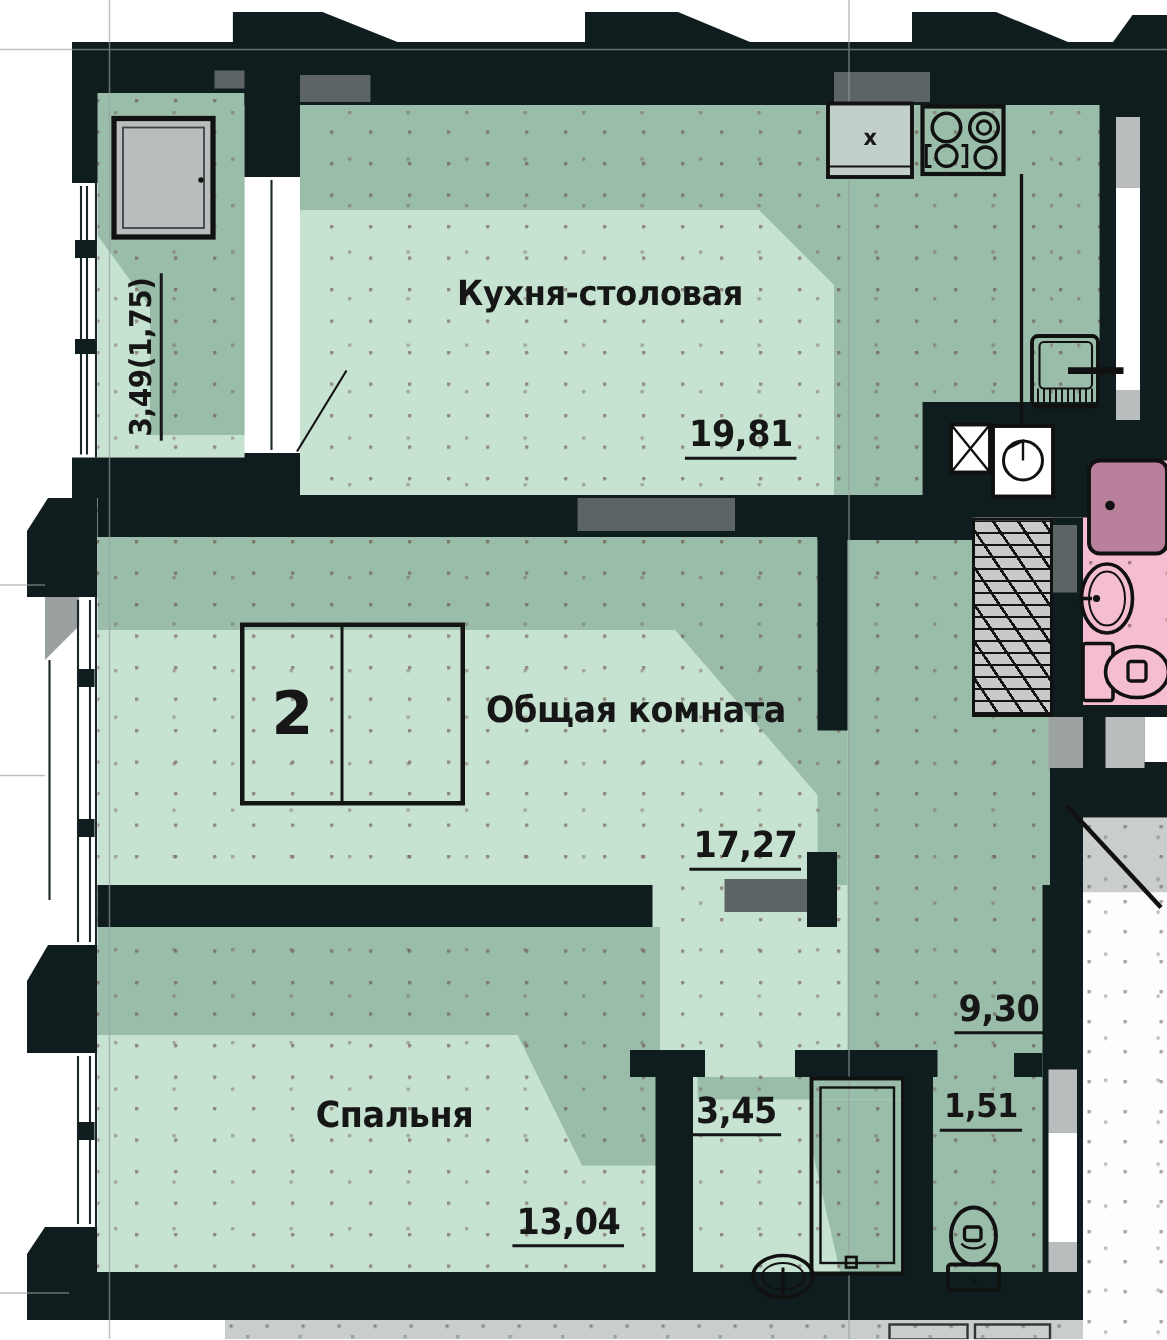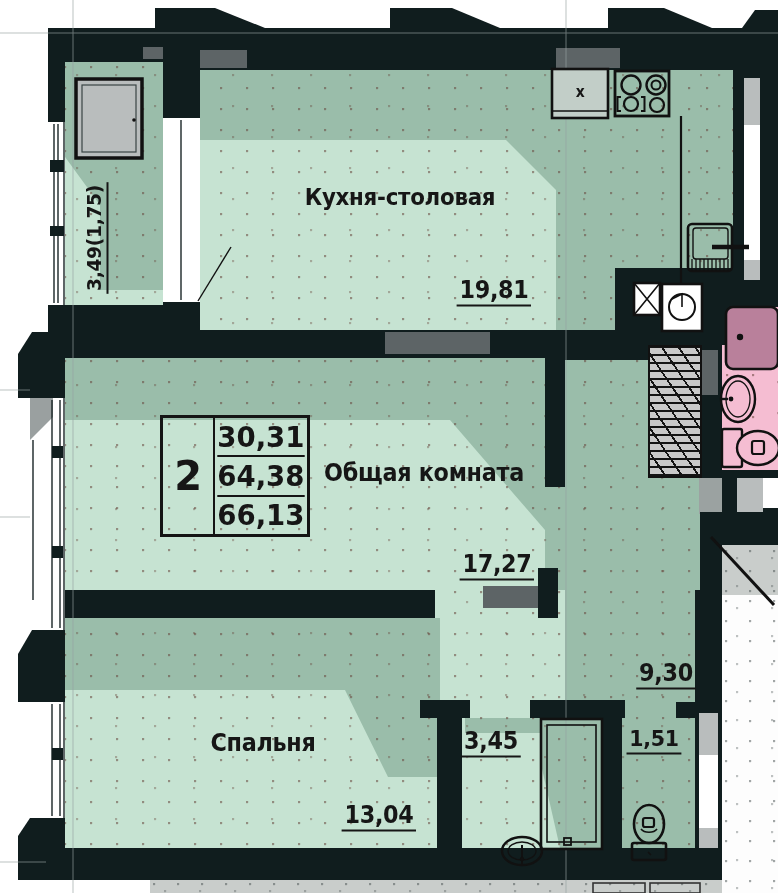--- a/index.html
+++ b/index.html
@@ -244,25 +244,20 @@
     <line x1="711" y1="537" x2="774" y2="605" stroke="#111" stroke-width="3"></line>
 
     <g stroke="#333" stroke-width="1.6" fill="none">
       <rect x="593" y="883" width="52" height="10"></rect>
       <rect x="650" y="883" width="50" height="10"></rect>
     </g>
   </svg>
 
   <div id="area-table">
     <div class="c1">2</div>
-    <div class="c2">
-      <div>30,31</div>
-      <div>64,38</div>
-      <div>66,13</div>
-    </div>
   </div>
 
   <div class="lbl" style="left:400px;top:197px;font-size:23px;">Кухня-столовая</div>
   <div class="lbl ul" style="left:494px;top:292px;font-size:24px;">19,81</div>
   <div class="lbl" style="left:424px;top:473px;font-size:24px;">Общая комната</div>
   <div class="lbl ul" style="left:497px;top:566px;font-size:24px;">17,27</div>
   <div class="lbl" style="left:263px;top:743px;font-size:24px;">Спальня</div>
   <div class="lbl ul" style="left:379px;top:817px;font-size:24px;">13,04</div>
   <div class="lbl ul" style="left:491px;top:743px;font-size:24px;">3,45</div>
   <div class="lbl ul" style="left:654px;top:741px;font-size:22px;">1,51</div>

